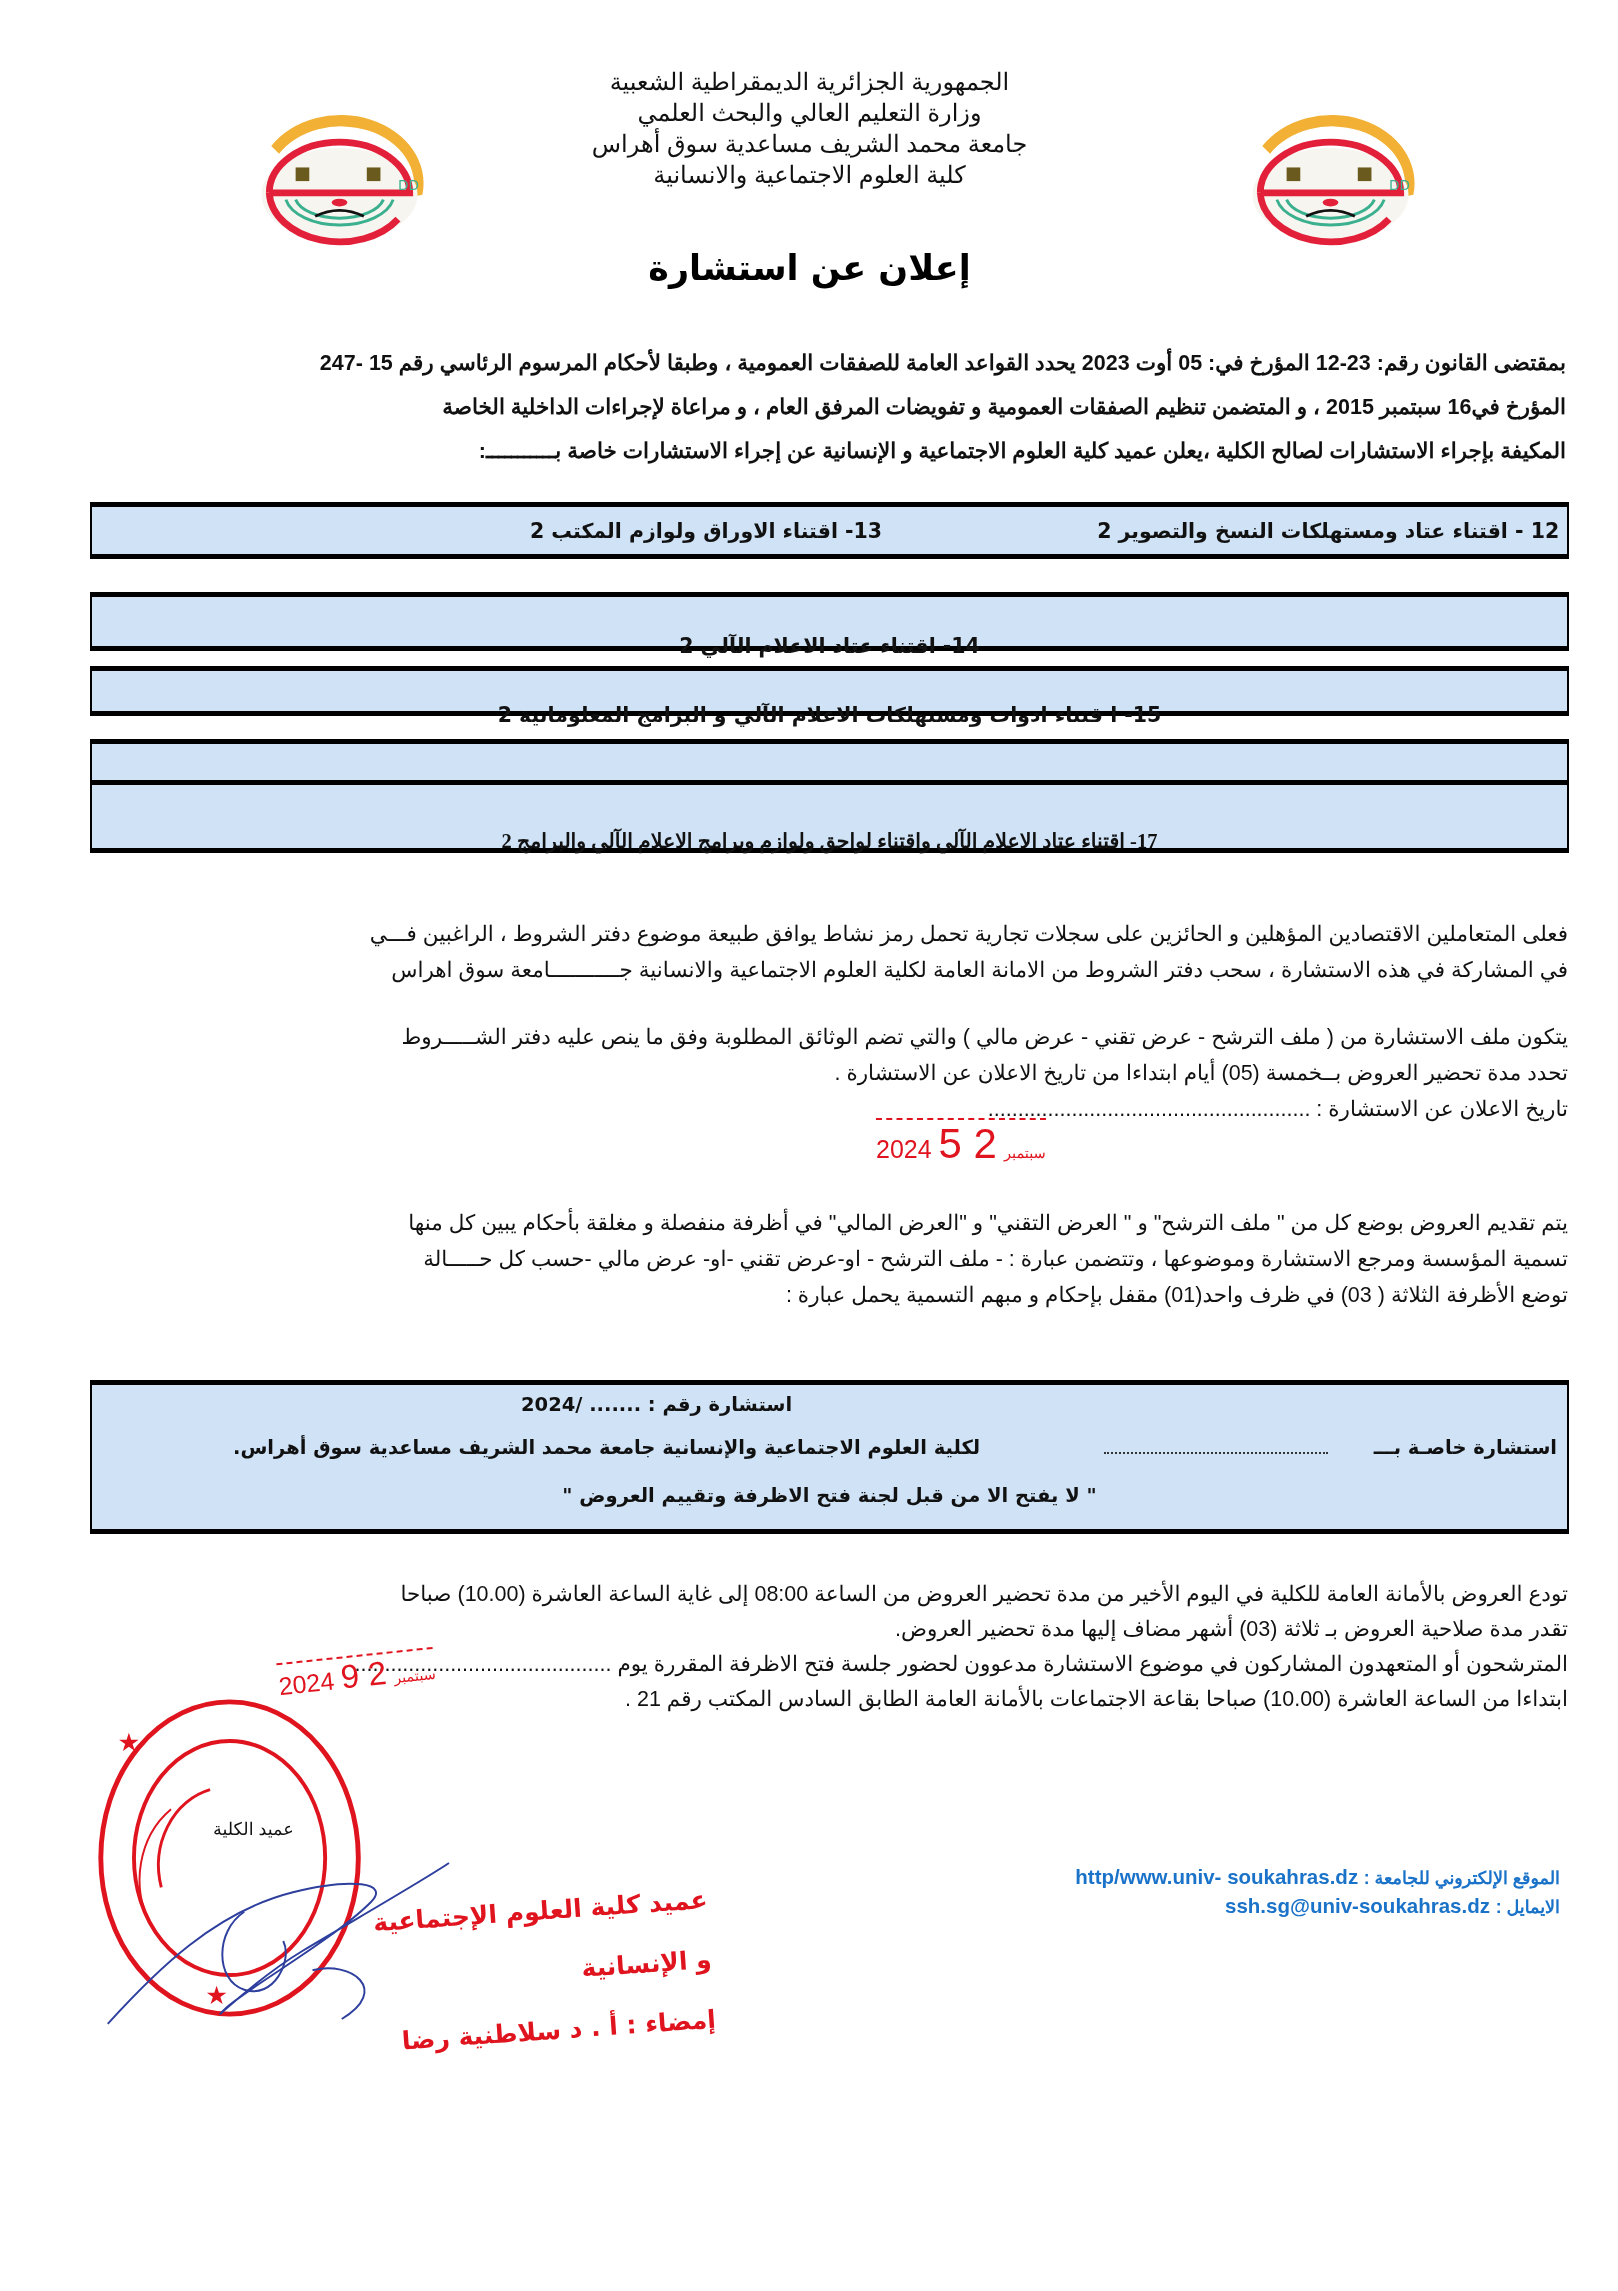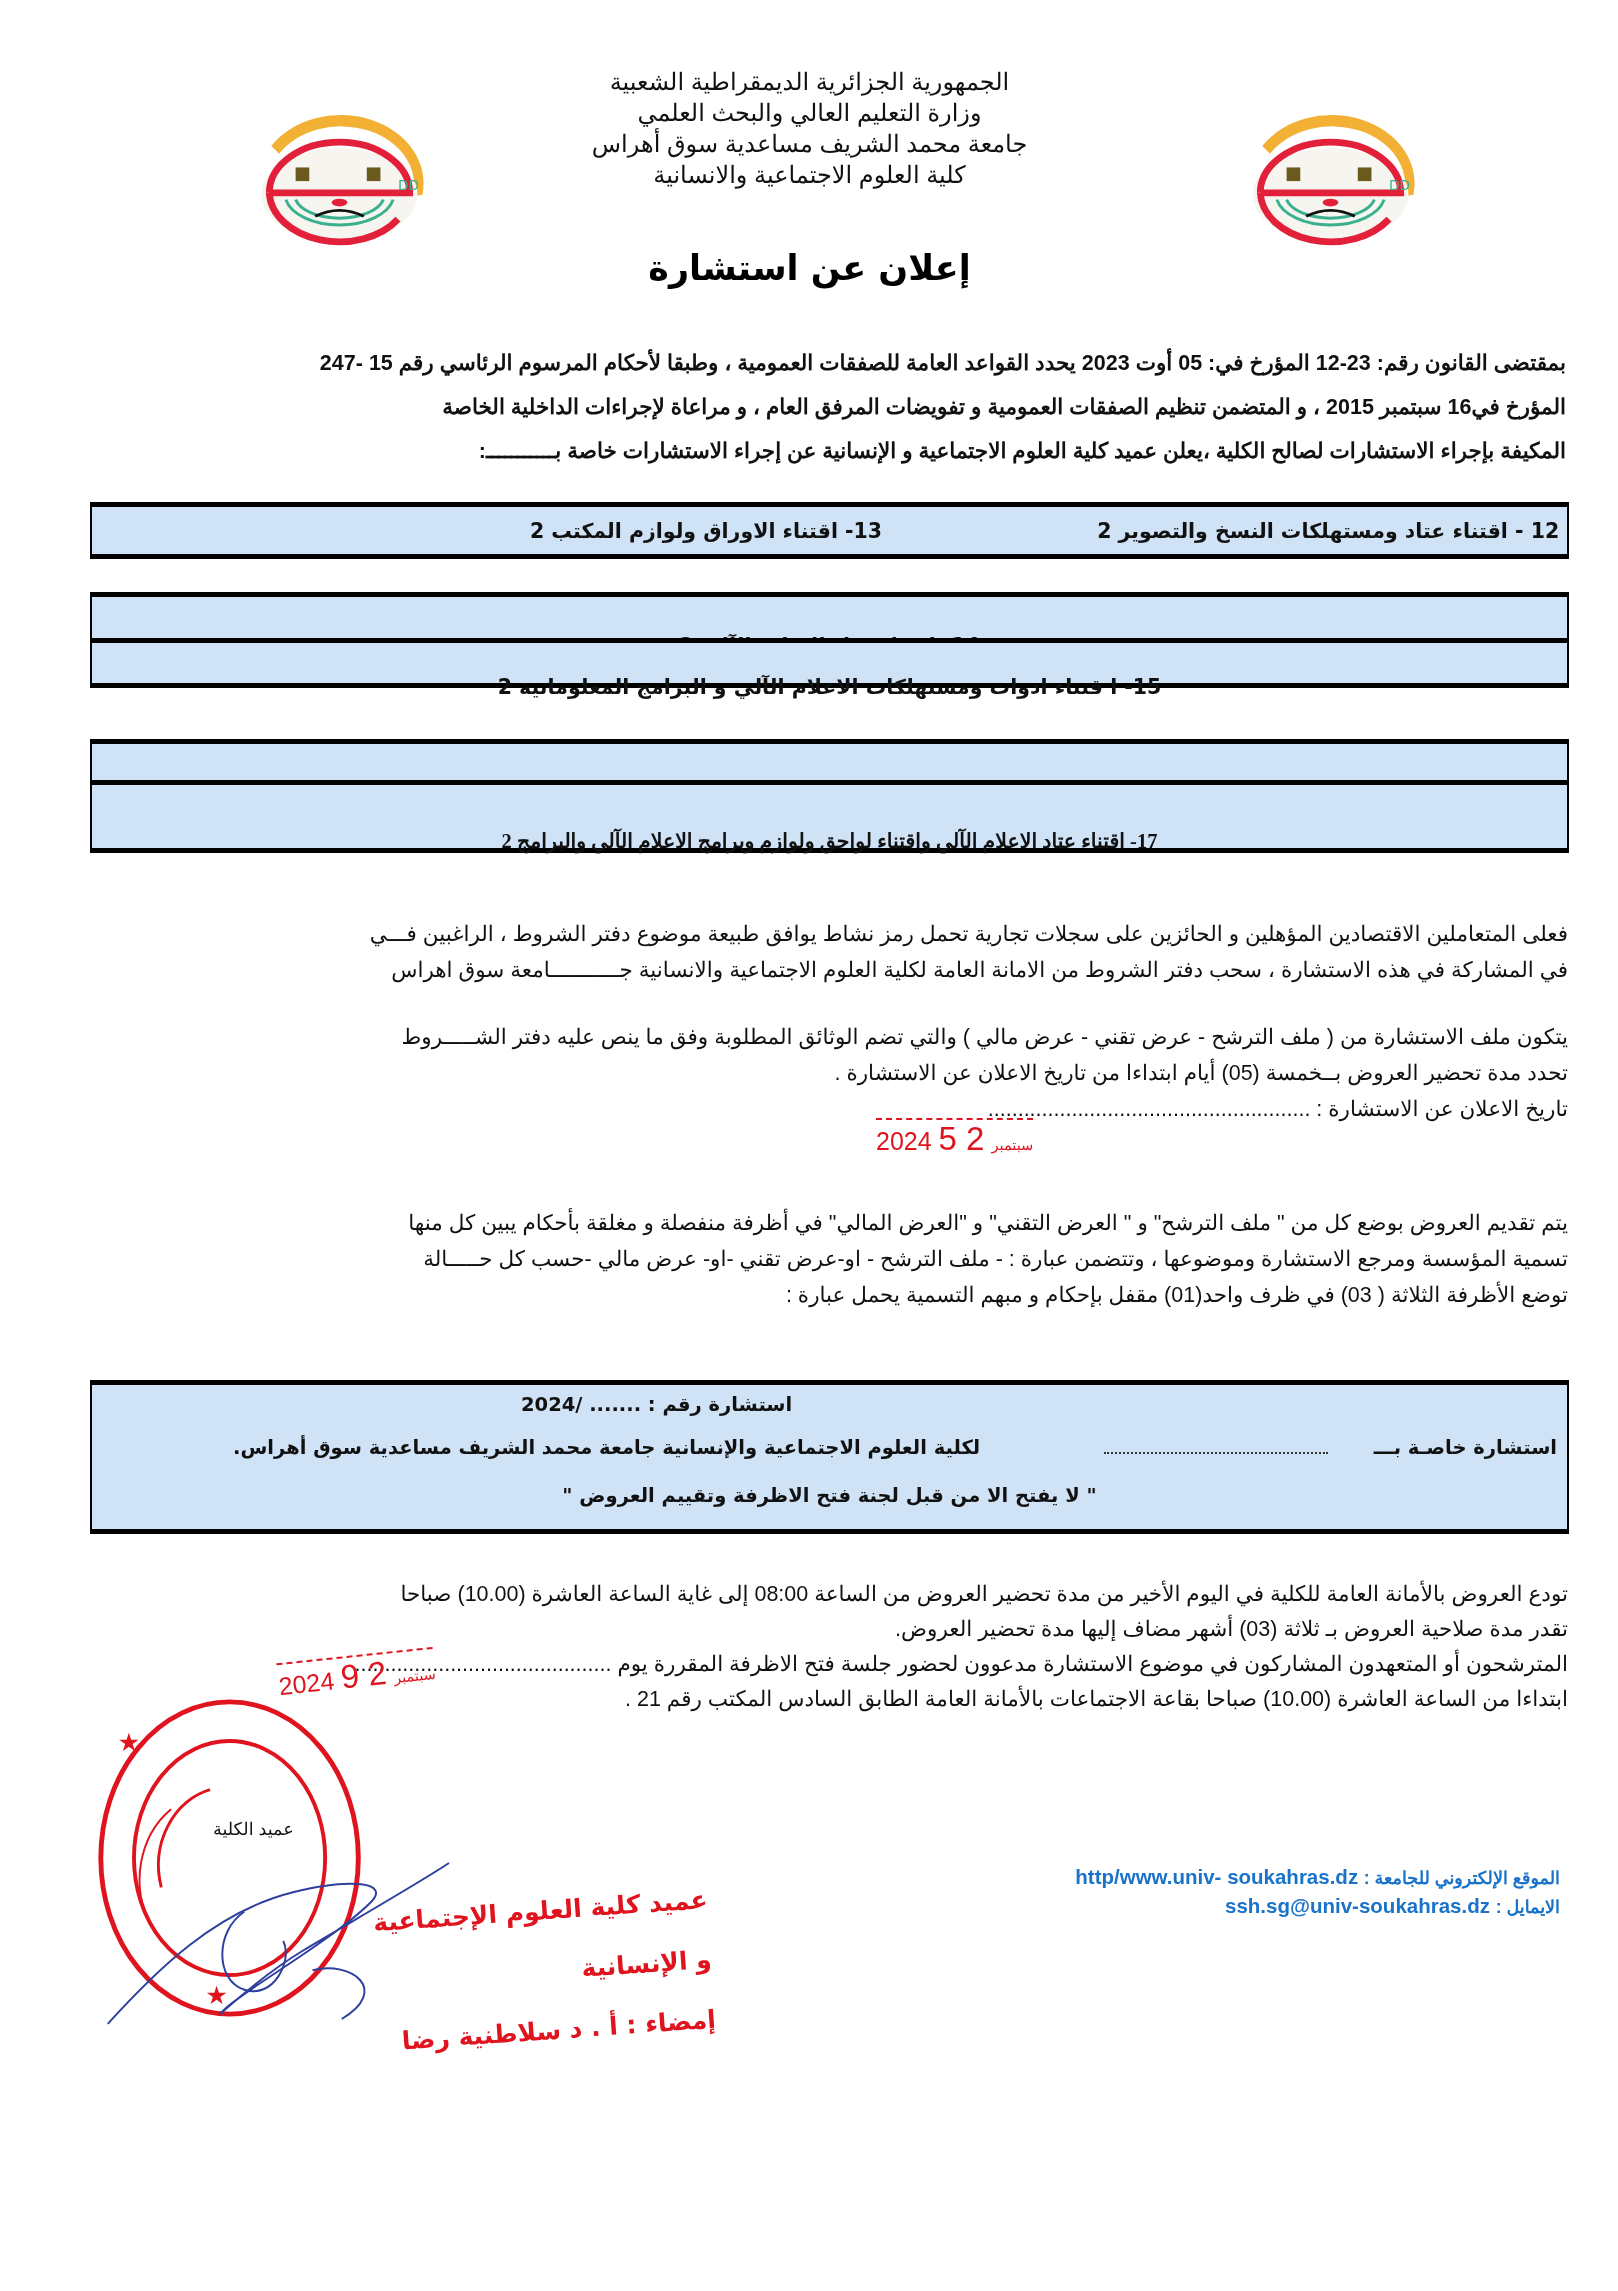--- a/index.html
+++ b/index.html
@@ -20,21 +20,21 @@
   .intro { position: absolute; left: 93px; top: 341px; width: 1473px; direction: rtl; text-align: justify; text-align-last: right;
     font-family: "Liberation Sans", sans-serif; font-weight: bold; font-size: 21.5px; line-height: 44px; }
   .intro p { white-space: nowrap; }
 
   
   .item-box { position: absolute; left: 90px; width: 1479px; background: #cfe2f6; border: 5.9px solid #000;
     border-left-width: 2.9px; border-right-width: 2.9px; direction: rtl;
     font-family: "DejaVu Sans", sans-serif; font-weight: 900; font-size: 20.5px; letter-spacing: -0.5px; }
   .box1 { top: 502px; height: 57px; }
   .box2 { top: 592px; height: 59px; }
-  .box3 { top: 638px; height: 50px; }
+  .box3 { top: 666px; height: 50px; }
   .box4 { top: 739px; height: 60px; }
   .box5 { top: 780px; height: 73px; font-family: Liberation Serif, serif; }
   .item-box .row { display: flex; align-items: center; height: 100%; }
   .item-box .centered { justify-content: center; margin-top: 24px; }
   .item-box .split { justify-content: flex-start; padding-right: 7.8px; }
   .item-box .split span:first-child { margin-left: 215px; }
 
   
   .para { position: absolute; left: 105px; width: 1463px; direction: rtl; font-family: "Liberation Sans", sans-serif;
     font-size: 21.5px; line-height: 36px; text-align: justify; text-align-last: right; }
@@ -51,21 +51,21 @@
     border: 5.9px solid #000; border-left-width: 2.9px; border-right-width: 2.9px; direction: rtl;
     font-family: "DejaVu Sans", sans-serif; font-weight: 900; font-size: 19.5px; padding-left: 36px; }
   .env-num { position: absolute; top: 7.8px; left: 429px; direction: rtl; white-space: nowrap; }
   .env-line { position: absolute; top: 51px; right: 10px; direction: rtl; white-space: nowrap; }
   .env-line .dots { display: inline-block; width: 224px; border-bottom: 2px dotted #333; margin: 0 39px 0 117px; }
   .env-quote { position: absolute; top: 99px; left: 0; width: 100%; text-align: center; direction: rtl; }
 
   
   .stamp-date { position: absolute; color: #e0141e; font-family: "Liberation Sans", sans-serif; white-space: nowrap; }
   .sd1 { left: 876px; top: 1118px; font-size: 25px; border-top: 2.9px dashed #e0141e; padding-top: 0px; }
-  .sd1 .day { font-size: 33px; }
+  .sd1 .day { font-size: 42px; }
   .sd2 { left: 278px; top: 1655px; font-size: 25px; transform: rotate(-6deg); border-top: 2.9px dashed #e0141e; }
   .sd2 .day { font-size: 33px; }
 
   .seal { position: absolute; left: 93px; top: 1692px; width: 278px; height: 332px; }
   .dean-label { position: absolute; left: 213px; top: 1819px; direction: rtl; font-family: "Liberation Sans", sans-serif; font-size: 17.6px; }
   .dean-stamp { position: absolute; left: 361px; top: 1882px; direction: rtl; color: #e0141e; font-family: "DejaVu Sans", sans-serif; font-weight: 900;
     font-size: 25px; line-height: 60px; transform: rotate(-4deg); text-align: right; width: 351px; }
   .signature { position: absolute; left: 98px; top: 1853px; width: 468px; height: 176px; }
 
   

